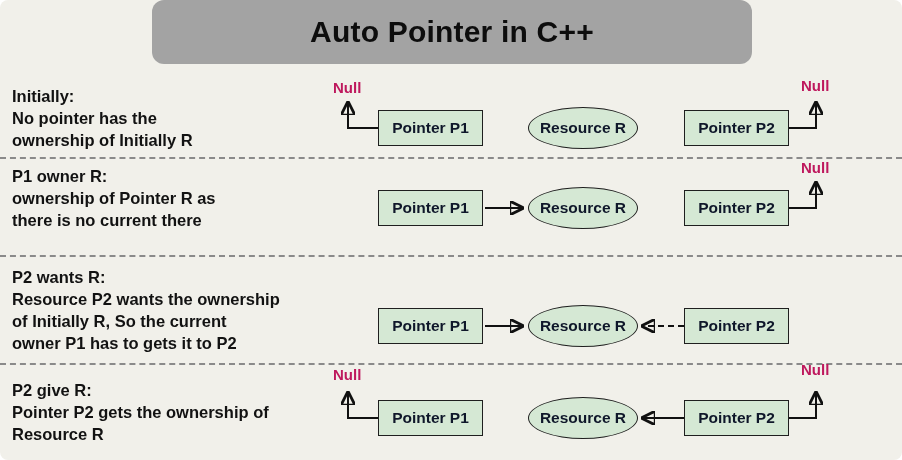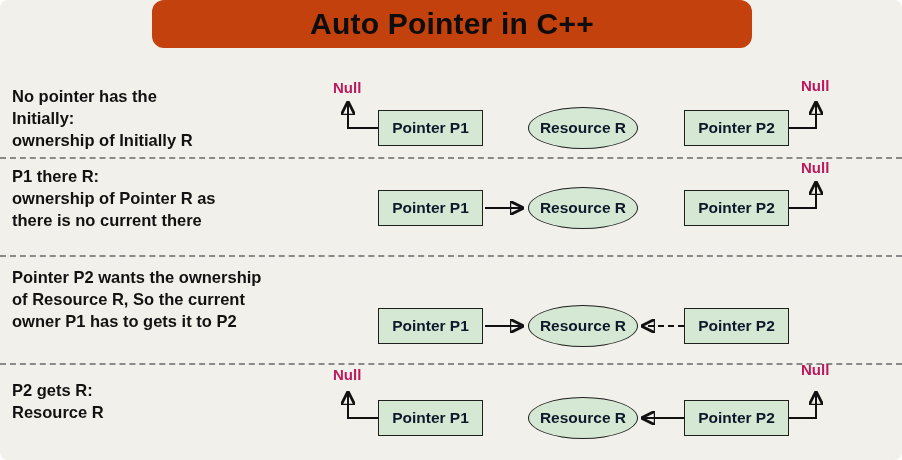--- a/index.html
+++ b/index.html
@@ -13,22 +13,22 @@
     border-radius: 8px;
     overflow: hidden;
     color: #111;
   }
 
   .title-card {
     position: absolute;
     left: 152px;
     top: 0;
     width: 600px;
-    height: 48px;
-    background: #c2410c;
+    height: 64px;
+    background: #a3a3a3;
     border-radius: 12px;
     display: flex;
     align-items: center;
     justify-content: center;
   }
   .title-text {
     font-size: 30px;
     font-weight: 700;
     color: #0d0d0d;
     letter-spacing: 0.2px;
@@ -116,51 +116,53 @@
     <path d="M378,418 L348,418 L348,394" marker-end="url(#arrow)"></path>
     <path d="M684,418 L644,418" marker-end="url(#arrow)"></path>
     <path d="M788,418 L816,418 L816,394" marker-end="url(#arrow)"></path>
   </svg>
 
   <div class="separator" style="top:157px"></div>
   <div class="separator" style="top:255px"></div>
   <div class="separator" style="top:363px"></div>
 
   <div class="row-text" style="top:85px">
+    <div>Initially:</div>
     <div>No pointer has the</div>
-    <div>Initially:</div>
     <div>ownership of Initially R</div>
   </div>
   <div class="null-label" style="left:333px;top:79px">Null</div>
   <div class="node rect" style="left:378px;top:110px">Pointer P1</div>
   <div class="node ellipse" style="left:528px;top:107px">Resource R</div>
   <div class="node rect" style="left:684px;top:110px">Pointer P2</div>
   <div class="null-label" style="left:801px;top:77px">Null</div>
 
   <div class="row-text" style="top:165px">
-    <div>P1 there R:</div>
+    <div>P1 owner R:</div>
     <div>ownership of Pointer R as</div>
     <div>there is no current there</div>
   </div>
   <div class="node rect" style="left:378px;top:190px">Pointer P1</div>
   <div class="node ellipse" style="left:528px;top:187px">Resource R</div>
   <div class="node rect" style="left:684px;top:190px">Pointer P2</div>
   <div class="null-label" style="left:801px;top:159px">Null</div>
 
   <div class="row-text" style="top:266px">
-    <div>Pointer P2 wants the ownership</div>
-    <div>of Resource R, So the current</div>
+    <div>P2 wants R:</div>
+    <div>Resource P2 wants the ownership</div>
+    <div>of Initially R, So the current</div>
     <div>owner P1 has to gets it to P2</div>
   </div>
   <div class="node rect" style="left:378px;top:308px">Pointer P1</div>
   <div class="node ellipse" style="left:528px;top:305px">Resource R</div>
   <div class="node rect" style="left:684px;top:308px">Pointer P2</div>
 
   <div class="row-text" style="top:379px">
-    <div>P2 gets R:</div>
+    <div>P2 give R:</div>
+    <div>Pointer P2 gets the ownership of</div>
     <div>Resource R</div>
   </div>
   <div class="null-label" style="left:333px;top:366px">Null</div>
   <div class="node rect" style="left:378px;top:400px">Pointer P1</div>
   <div class="node ellipse" style="left:528px;top:397px">Resource R</div>
   <div class="node rect" style="left:684px;top:400px">Pointer P2</div>
   <div class="null-label" style="left:801px;top:361px">Null</div>
 
 </div>
 

